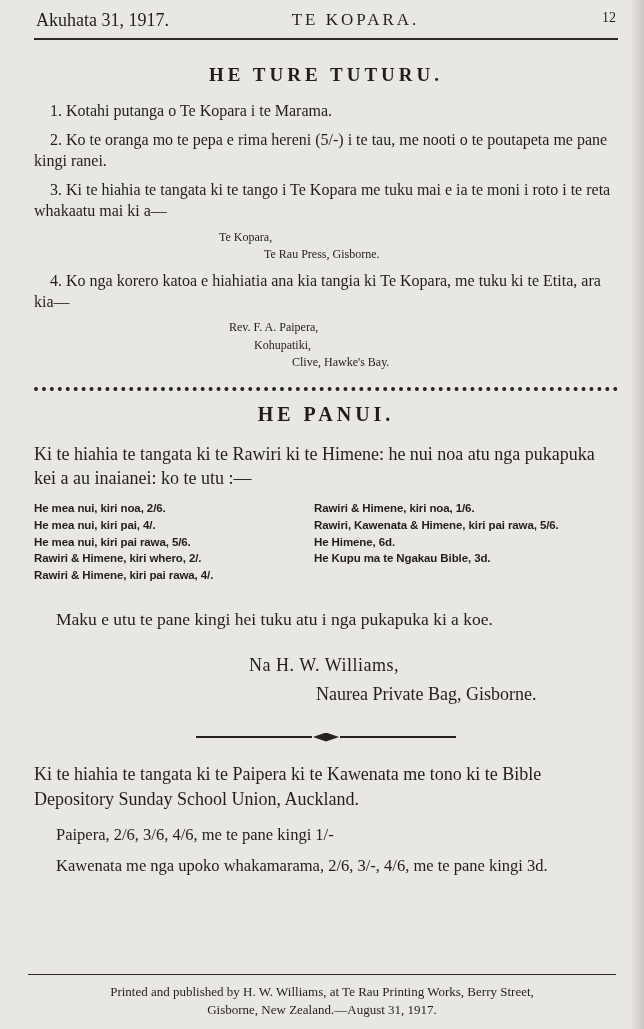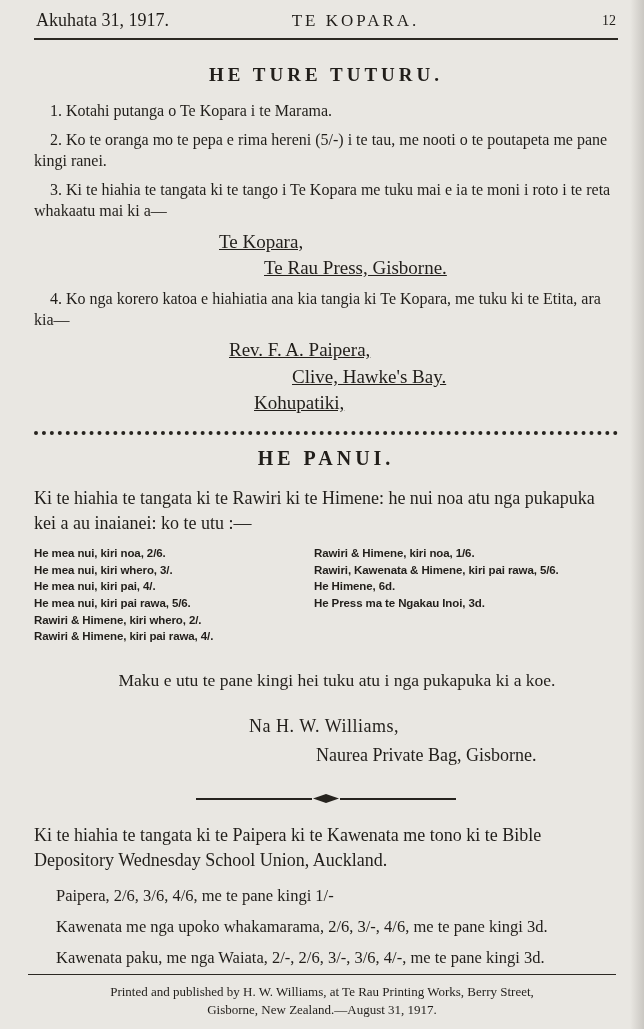--- a/index.html
+++ b/index.html
@@ -18,21 +18,21 @@
     top: 0; right: 0; bottom: 0;
     width: 14px;
     background: linear-gradient(to left, rgba(60,55,48,0.18), rgba(60,55,48,0));
     pointer-events: none;
   }
   .page { padding: 6px 26px 0 34px; }
 
   
   .header {
     display: flex;
-    align-items: center;
+    align-items: flex-start;
     border-bottom: 2px solid #2c2923;
     padding: 4px 2px 7px 2px;
   }
   .header .date { font-size: 18px; white-space: nowrap; }
   .header .masthead {
     flex: 1;
     text-align: center;
     font-size: 17px;
     letter-spacing: 3px;
     padding-right: 60px;
@@ -50,24 +50,23 @@
   .sec-title.panui { font-size: 20px; margin: 12px 0 16px 0; }
 
   
   p.bodytext {
     font-size: 16px;
     line-height: 1.32;
     margin: 8px 0;
     text-indent: 16px;
   }
   .addr {
-    font-size: 19px;
+    font-size: 12px;
     line-height: 1.28;
     margin: 2px 0;
-    text-decoration: underline;
   }
   .ind-185 { padding-left: 185px; }
   .ind-230 { padding-left: 230px; }
   .ind-195 { padding-left: 195px; }
   .ind-220 { padding-left: 220px; }
   .ind-258 { padding-left: 258px; }
 
   
   .dotted-rule {
     border: 0;
@@ -93,21 +92,20 @@
     letter-spacing: -0.1px;
   }
   .price-col.left  { width: 280px; }
   .price-col.right { width: 276px; }
 
   .closing {
     font-size: 17.5px;
     line-height: 1.32;
     margin: 24px 0 10px 0;
     text-indent: 22px;
-    text-align: center;
   }
   .sig  { font-size: 18px; letter-spacing: 0.5px; padding-left: 215px; margin: 24px 0 4px 0; }
   .sig2 { font-size: 18px; padding-left: 282px; margin: 8px 0 0 0; }
 
   
   .ornament {
     display: flex;
     align-items: center;
     width: 260px;
     margin: 28px auto 20px auto;
@@ -159,61 +157,59 @@
   <p class="bodytext">1. Kotahi putanga o Te Kopara i te Marama.</p>
   <p class="bodytext">2. Ko te oranga mo te pepa e rima hereni (5/-) i te tau, me nooti o te poutapeta me pane kingi ranei.</p>
   <p class="bodytext">3. Ki te hiahia te tangata ki te tango i Te Kopara me tuku mai e ia te moni i roto i te reta whakaatu mai ki a—</p>
 
   <div class="addr ind-185">Te Kopara,</div>
   <div class="addr ind-230">Te Rau Press, Gisborne.</div>
 
   <p class="bodytext">4. Ko nga korero katoa e hiahiatia ana kia tangia ki Te Kopara, me tuku ki te Etita, ara kia—</p>
 
   <div class="addr ind-195">Rev. F. A. Paipera,</div>
+  <div class="addr ind-220">Kohupatiki,</div>
   <div class="addr ind-258">Clive, Hawke's Bay.</div>
-  <div class="addr ind-220">Kohupatiki,</div>
 
   <hr class="dotted-rule">
 
   <div class="sec-title panui">HE PANUI.</div>
 
   <p class="intro">Ki te hiahia te tangata ki te Rawiri ki te Himene: he nui noa atu nga pukapuka kei a au inaianei: ko te utu :—</p>
 
   <div class="price-grid">
     <div class="price-col left">
       <div>He mea nui, kiri noa, 2/6.</div>
-      <div>He mea nui, kiri whero, 3/.</div>
       <div>He mea nui, kiri pai, 4/.</div>
       <div>He mea nui, kiri pai rawa, 5/6.</div>
       <div>Rawiri &amp; Himene, kiri whero, 2/.</div>
       <div>Rawiri &amp; Himene, kiri pai rawa, 4/.</div>
     </div>
     <div class="price-col right">
       <div>Rawiri &amp; Himene, kiri noa, 1/6.</div>
       <div>Rawiri, Kawenata &amp; Himene, kiri pai rawa, 5/6.</div>
       <div>He Himene, 6d.</div>
-      <div>He Press ma te Ngakau Inoi, 3d.</div>
+      <div>He Kupu ma te Ngakau Bible, 3d.</div>
     </div>
   </div>
 
   <p class="closing">Maku e utu te pane kingi hei tuku atu i nga pukapuka ki a koe.</p>
 
   <div class="sig">Na H. W. Williams,</div>
   <div class="sig2">Naurea Private Bag, Gisborne.</div>
 
   <div class="ornament">
     <span class="line"></span>
     <span class="diamond"></span>
     <span class="line"></span>
   </div>
 
-  <p class="bible-intro">Ki te hiahia te tangata ki te Paipera ki te Kawenata me tono ki te Bible Depository Wednesday School Union, Auckland.</p>
+  <p class="bible-intro">Ki te hiahia te tangata ki te Paipera ki te Kawenata me tono ki te Bible Depository Sunday School Union, Auckland.</p>
 
   <p class="sub">Paipera, 2/6, 3/6, 4/6, me te pane kingi 1/-</p>
   <p class="sub">Kawenata me nga upoko whakamarama, 2/6, 3/-, 4/6, me te pane kingi 3d.</p>
-  <p class="sub">Kawenata paku, me nga Waiata, 2/-, 2/6, 3/-, 3/6, 4/-, me te pane kingi 3d.</p>
 
 </div>
 
 <div class="footer">
   <div>Printed and published by H. W. Williams, at Te Rau Printing Works, Berry Street,</div>
   <div>Gisborne, New Zealand.—August 31, 1917.</div>
 </div>
 
 </body></html>

